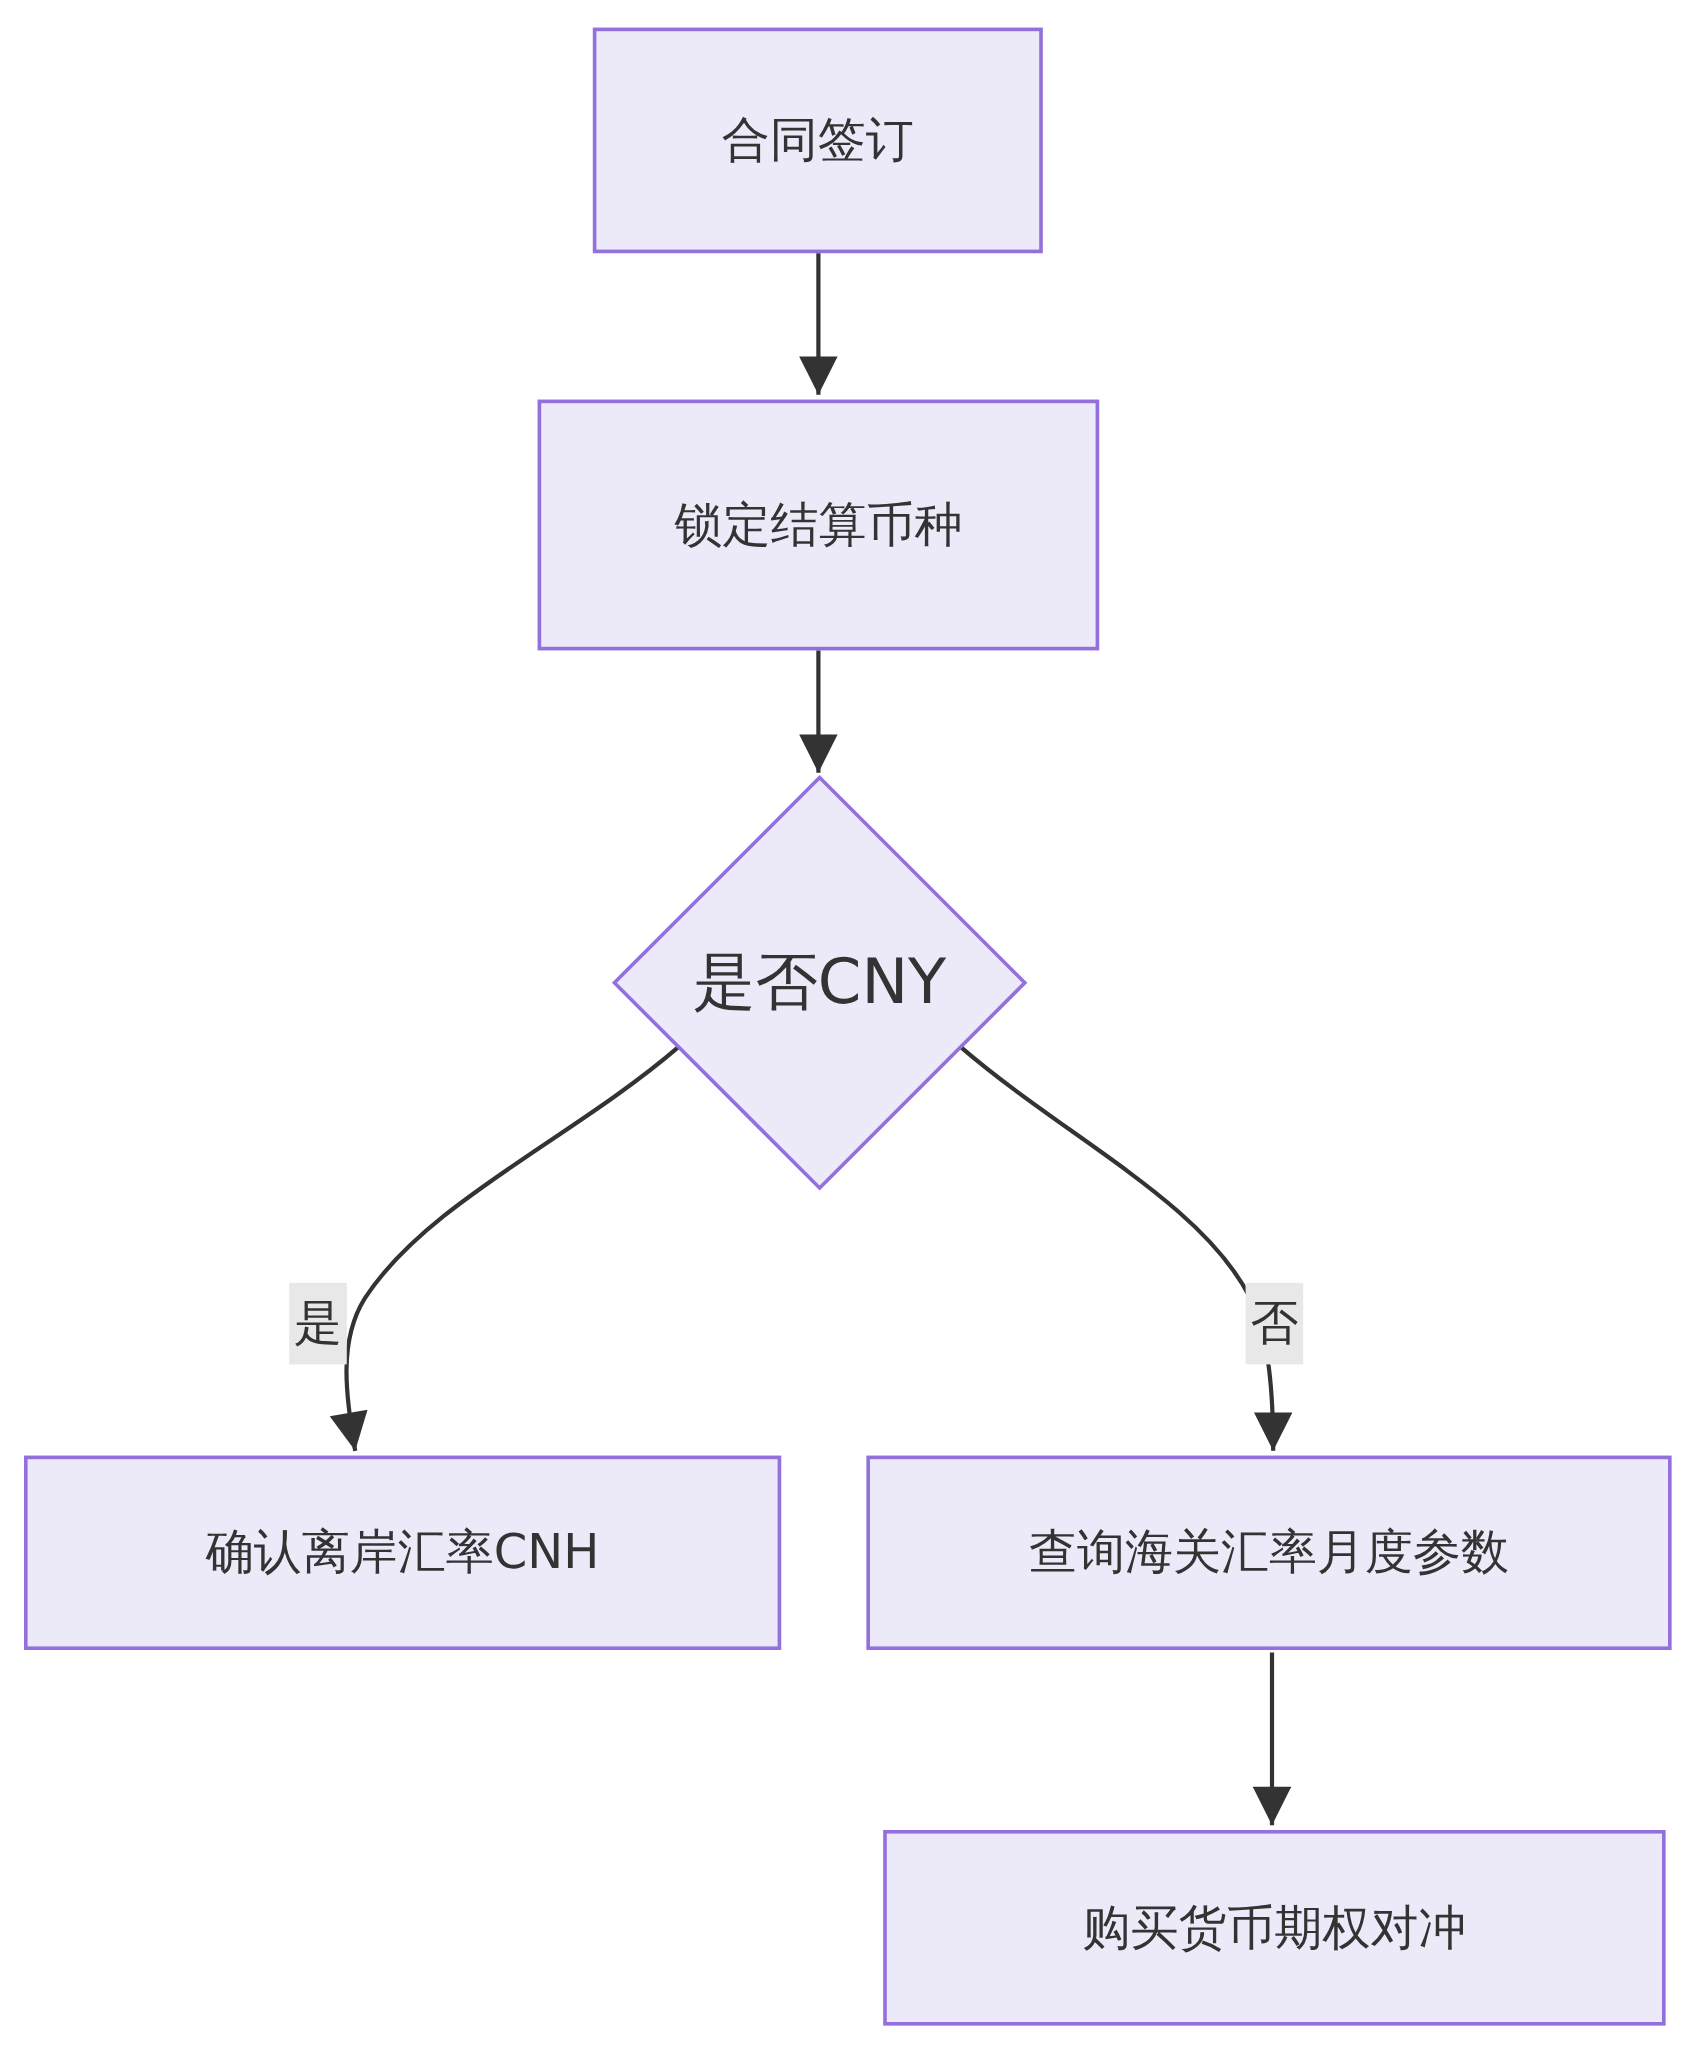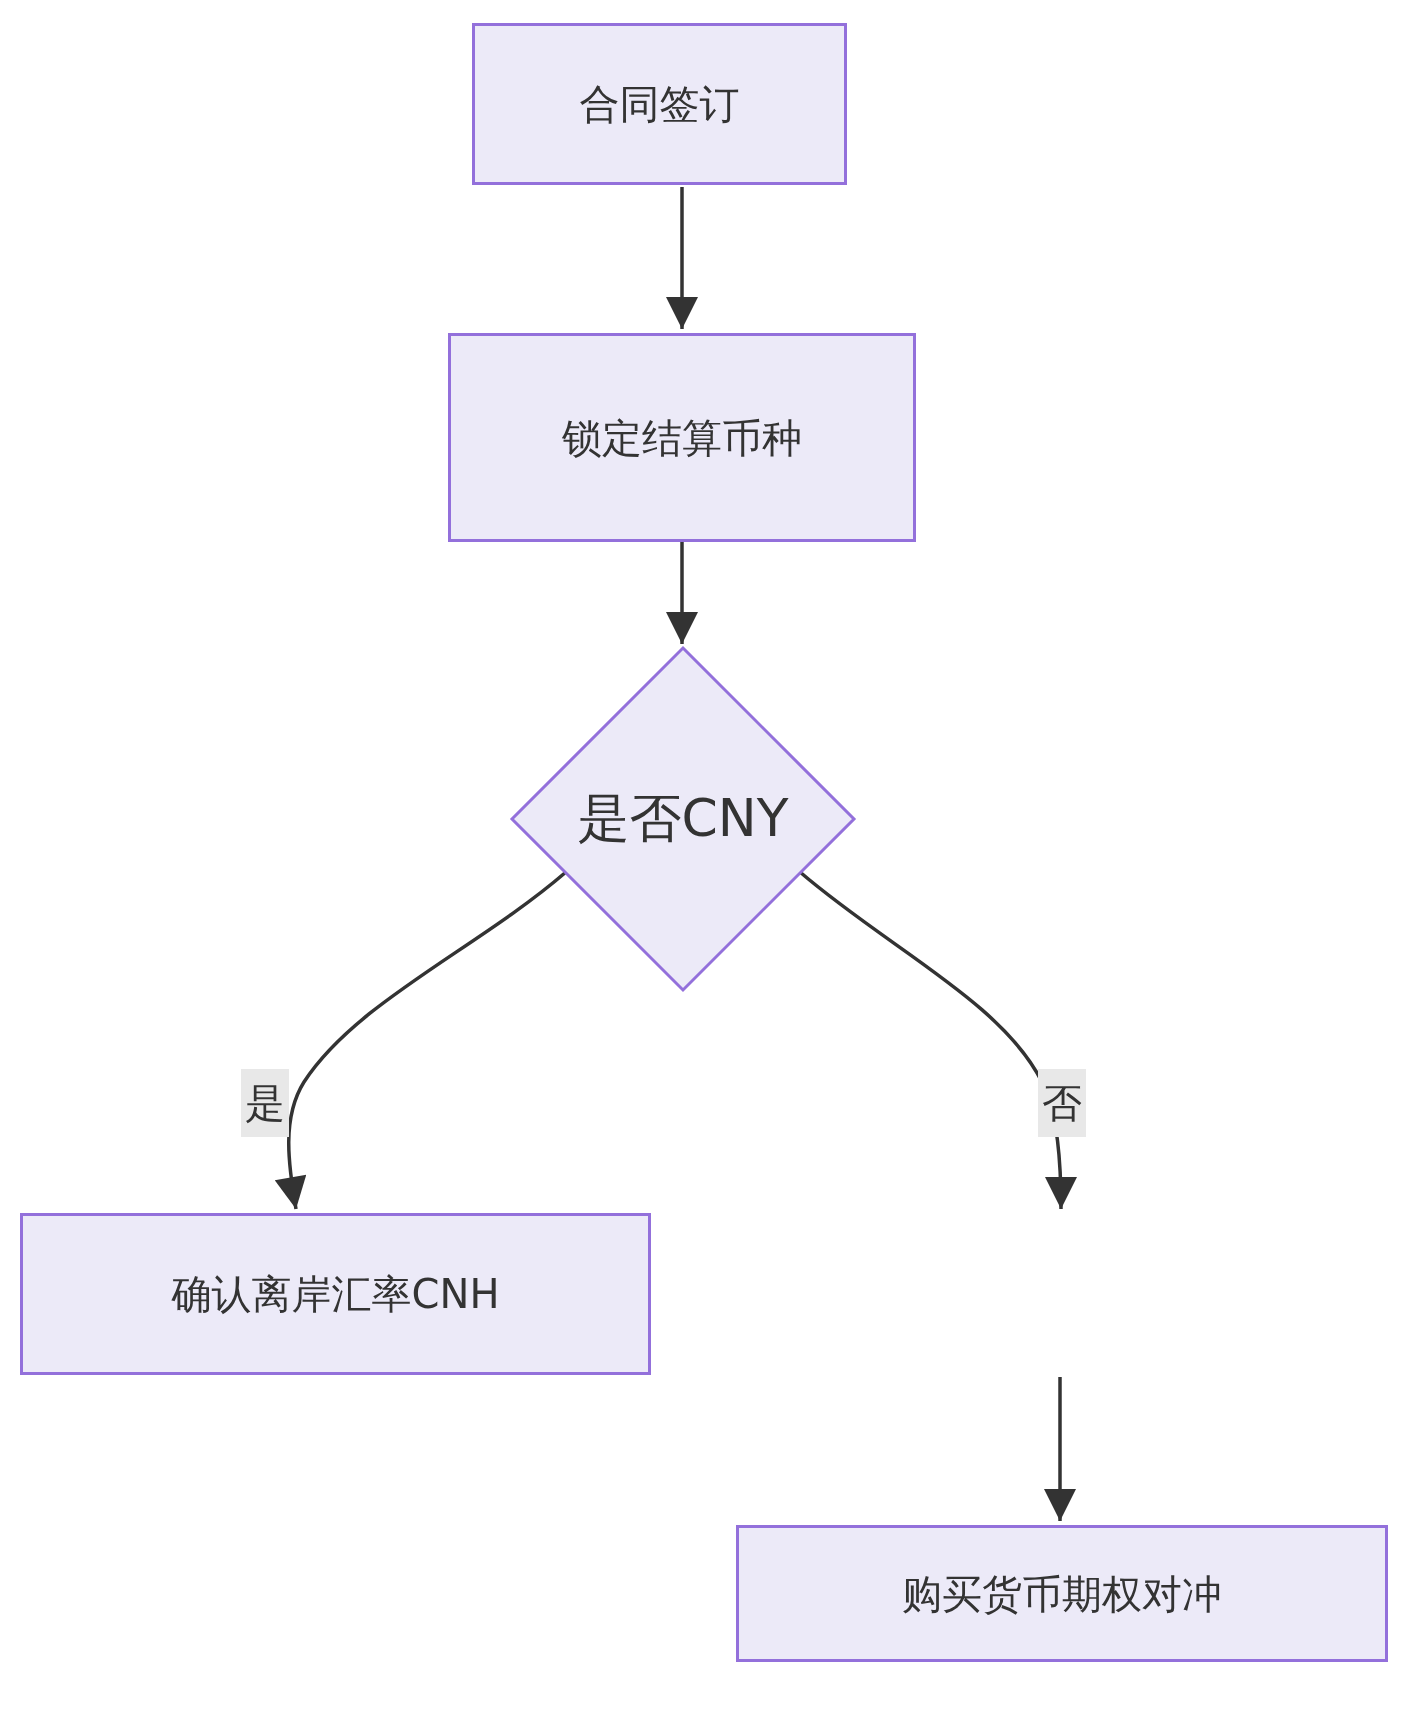--- a/index.html
+++ b/index.html
@@ -28,25 +28,25 @@
     background: #ECEAF8;
     border: 3px solid #9370DB;
     display: flex;
     align-items: center;
     justify-content: center;
     font-size: 40px;
     color: #333333;
     text-align: center;
     line-height: 1.3;
   }
-  .node-contract  { left: 472px; top: 23px;   width: 375px; height: 162px; }
+  .node-contract  { left: 494px; top: 23px;   width: 375px; height: 188px; }
   .node-lock      { left: 448px; top: 333px;  width: 468px; height: 209px; }
   .node-cnh       { left: 20px;  top: 1213px; width: 631px; height: 162px; }
   .node-customs   { left: 722px; top: 1213px; width: 671px; height: 162px; }
-  .node-hedge     { left: 736px; top: 1525px; width: 652px; height: 137px; }
+  .node-hedge     { left: 736px; top: 1525px; width: 652px; height: 163px; }
   .diamond-label {
     position: absolute;
     left: 683px;
     top: 819px;
     transform: translate(-50%, -50%);
     font-size: 52px;
     color: #333333;
     white-space: nowrap;
   }
   .edge-label {
@@ -103,18 +103,21 @@
   </div>
 
   <div class="edge-label edge-label-no">
     <span>否</span>
   </div>
 
   <div class="node node-cnh">
     <span>确认离岸汇率CNH</span>
   </div>
 
+  <div class="node node-customs">
+    <span>查询海关汇率月度参数</span>
+  </div>
 
   <div class="node node-hedge">
     <span>购买货币期权对冲</span>
   </div>
 
 </div>
 
 </body></html>

